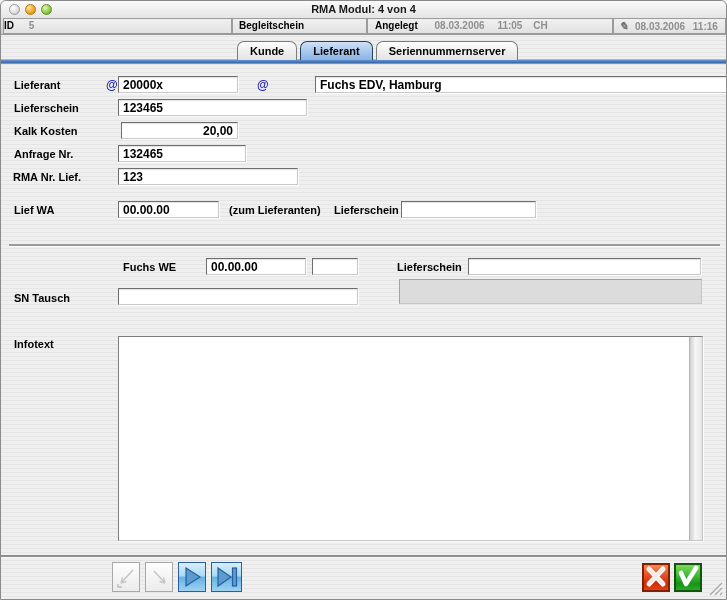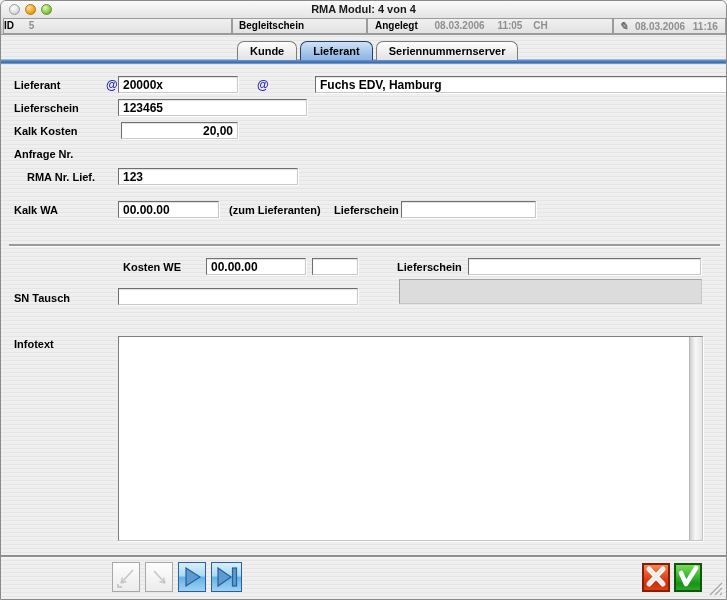--- a/index.html
+++ b/index.html
@@ -168,33 +168,34 @@
   <div class="at" style="left:256px; top:77px;">@</div>
   <input class="fld" style="left: 268px; top: 75px; width: 440px; margin-left: 46px;" value="Fuchs EDV, Hamburg">
 
   <div class="lbl" style="left:13px; top:101px;">Lieferschein</div>
   <input class="fld" style="left: 117px; top: 98px; width: 189px;" value="123465">
 
   <div class="lbl" style="left:13px; top:124px;">Kalk Kosten</div>
   <input class="fld right" style="left: 120px; top: 121px; width: 117px;" value="20,00">
 
   <div class="lbl" style="left:13px; top:147px;">Anfrage Nr.</div>
-
-  <div class="lbl" style="left:26px; top:170px;">RMA Nr. Lief.</div>
+  <input class="fld" style="left: 117px; top: 144px; width: 128px;" value="132465">
+
+  <div class="lbl" style="left:12px; top:170px;">RMA Nr. Lief.</div>
   <input class="fld" style="left: 117px; top: 167px; width: 180px;" value="123">
 
-  <div class="lbl" style="left:13px; top:203px;">Kalk WA</div>
+  <div class="lbl" style="left:13px; top:203px;">Lief WA</div>
   <input class="fld" style="left: 117px; top: 200px; width: 101px;" value="00.00.00">
   <div class="lbl" style="left:228px; top:203px;">(zum Lieferanten)</div>
   <div class="lbl" style="left:333px; top:203px;">Lieferschein</div>
   <input class="fld" style="left: 400px; top: 200px; width: 135px;" value="">
 
   <div class="hr1"></div>
 
-  <div class="lbl" style="left:122px; top:260px;">Kosten WE</div>
+  <div class="lbl" style="left:122px; top:260px;">Fuchs WE</div>
   <input class="fld" style="left: 205px; top: 257px; width: 100px;" value="00.00.00">
   <input class="fld" style="left: 311px; top: 257px; width: 46px;" value="">
   <div class="lbl" style="left:396px; top:260px;">Lieferschein</div>
   <input class="fld" style="left: 467px; top: 257px; width: 233px;" value="">
   <div class="greybox" style="left:398px; top:278px; width:303px; height:25px;"></div>
 
   <div class="lbl" style="left:13px; top:291px;">SN Tausch</div>
   <input class="fld" style="left: 117px; top: 287px; width: 240px;" value="">
 
   <div class="lbl" style="left:13px; top:337px;">Infotext</div>

